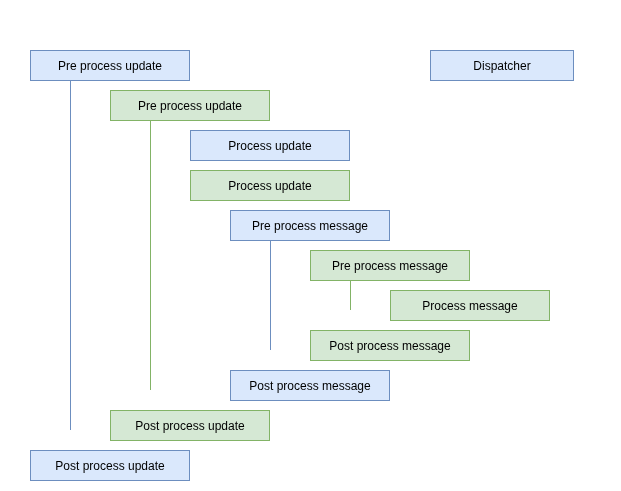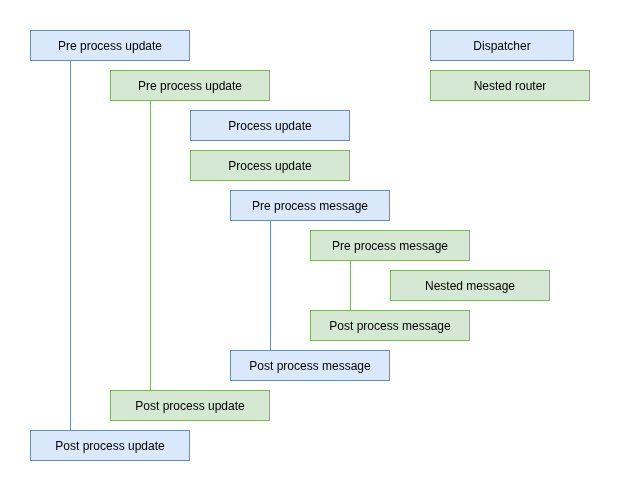--- a/index.html
+++ b/index.html
@@ -24,20 +24,21 @@
     display: flex;
     align-items: center;
     justify-content: center;
     font-size: 12px;
     line-height: 14px;
     color: #000000;
     border-width: 1px;
     border-style: solid;
     white-space: nowrap;
     text-align: center;
+    margin-top: 20px;
   }
   .node.blue {
     background: #dae8fc;
     border-color: #6c8ebf;
   }
   .node.green {
     background: #d5e8d4;
     border-color: #82b366;
   }
   .edge {
@@ -60,23 +61,20 @@
 <div id="canvas">
 
   <div class="edge v blue" style="left:70px;  top:61px;  height:369px;"></div>
   <div class="edge v green" style="left:150px; top:101px; height:289px;"></div>
   <div class="edge v blue" style="left:270px; top:221px; height:129px;"></div>
   <div class="edge v green" style="left:350px; top:261px; height:49px;"></div>
 
   <div class="node blue" style="left:430px; top:30px; width:144px; height:31px;">
     <span>Dispatcher</span>
   </div>
-  <div class="node green" style="left:430px; top:70px; width:160px; height:31px;">
-    <span>Nested router</span>
-  </div>
 
   <div class="node blue" style="left:30px;  top:30px;  width:160px; height:31px;">
     <span>Pre process update</span>
   </div>
 
   <div class="node green" style="left:110px; top:70px;  width:160px; height:31px;">
     <span>Pre process update</span>
   </div>
 
   <div class="node blue" style="left:190px; top:110px; width:160px; height:31px;">
@@ -89,21 +87,21 @@
 
   <div class="node blue" style="left:230px; top:190px; width:160px; height:31px;">
     <span>Pre process message</span>
   </div>
 
   <div class="node green" style="left:310px; top:230px; width:160px; height:31px;">
     <span>Pre process message</span>
   </div>
 
   <div class="node green" style="left:390px; top:270px; width:160px; height:31px;">
-    <span>Nested message</span>
+    <span>Process message</span>
   </div>
 
   <div class="node green" style="left:310px; top:310px; width:160px; height:31px;">
     <span>Post process message</span>
   </div>
 
   <div class="node blue" style="left:230px; top:350px; width:160px; height:31px;">
     <span>Post process message</span>
   </div>
 

